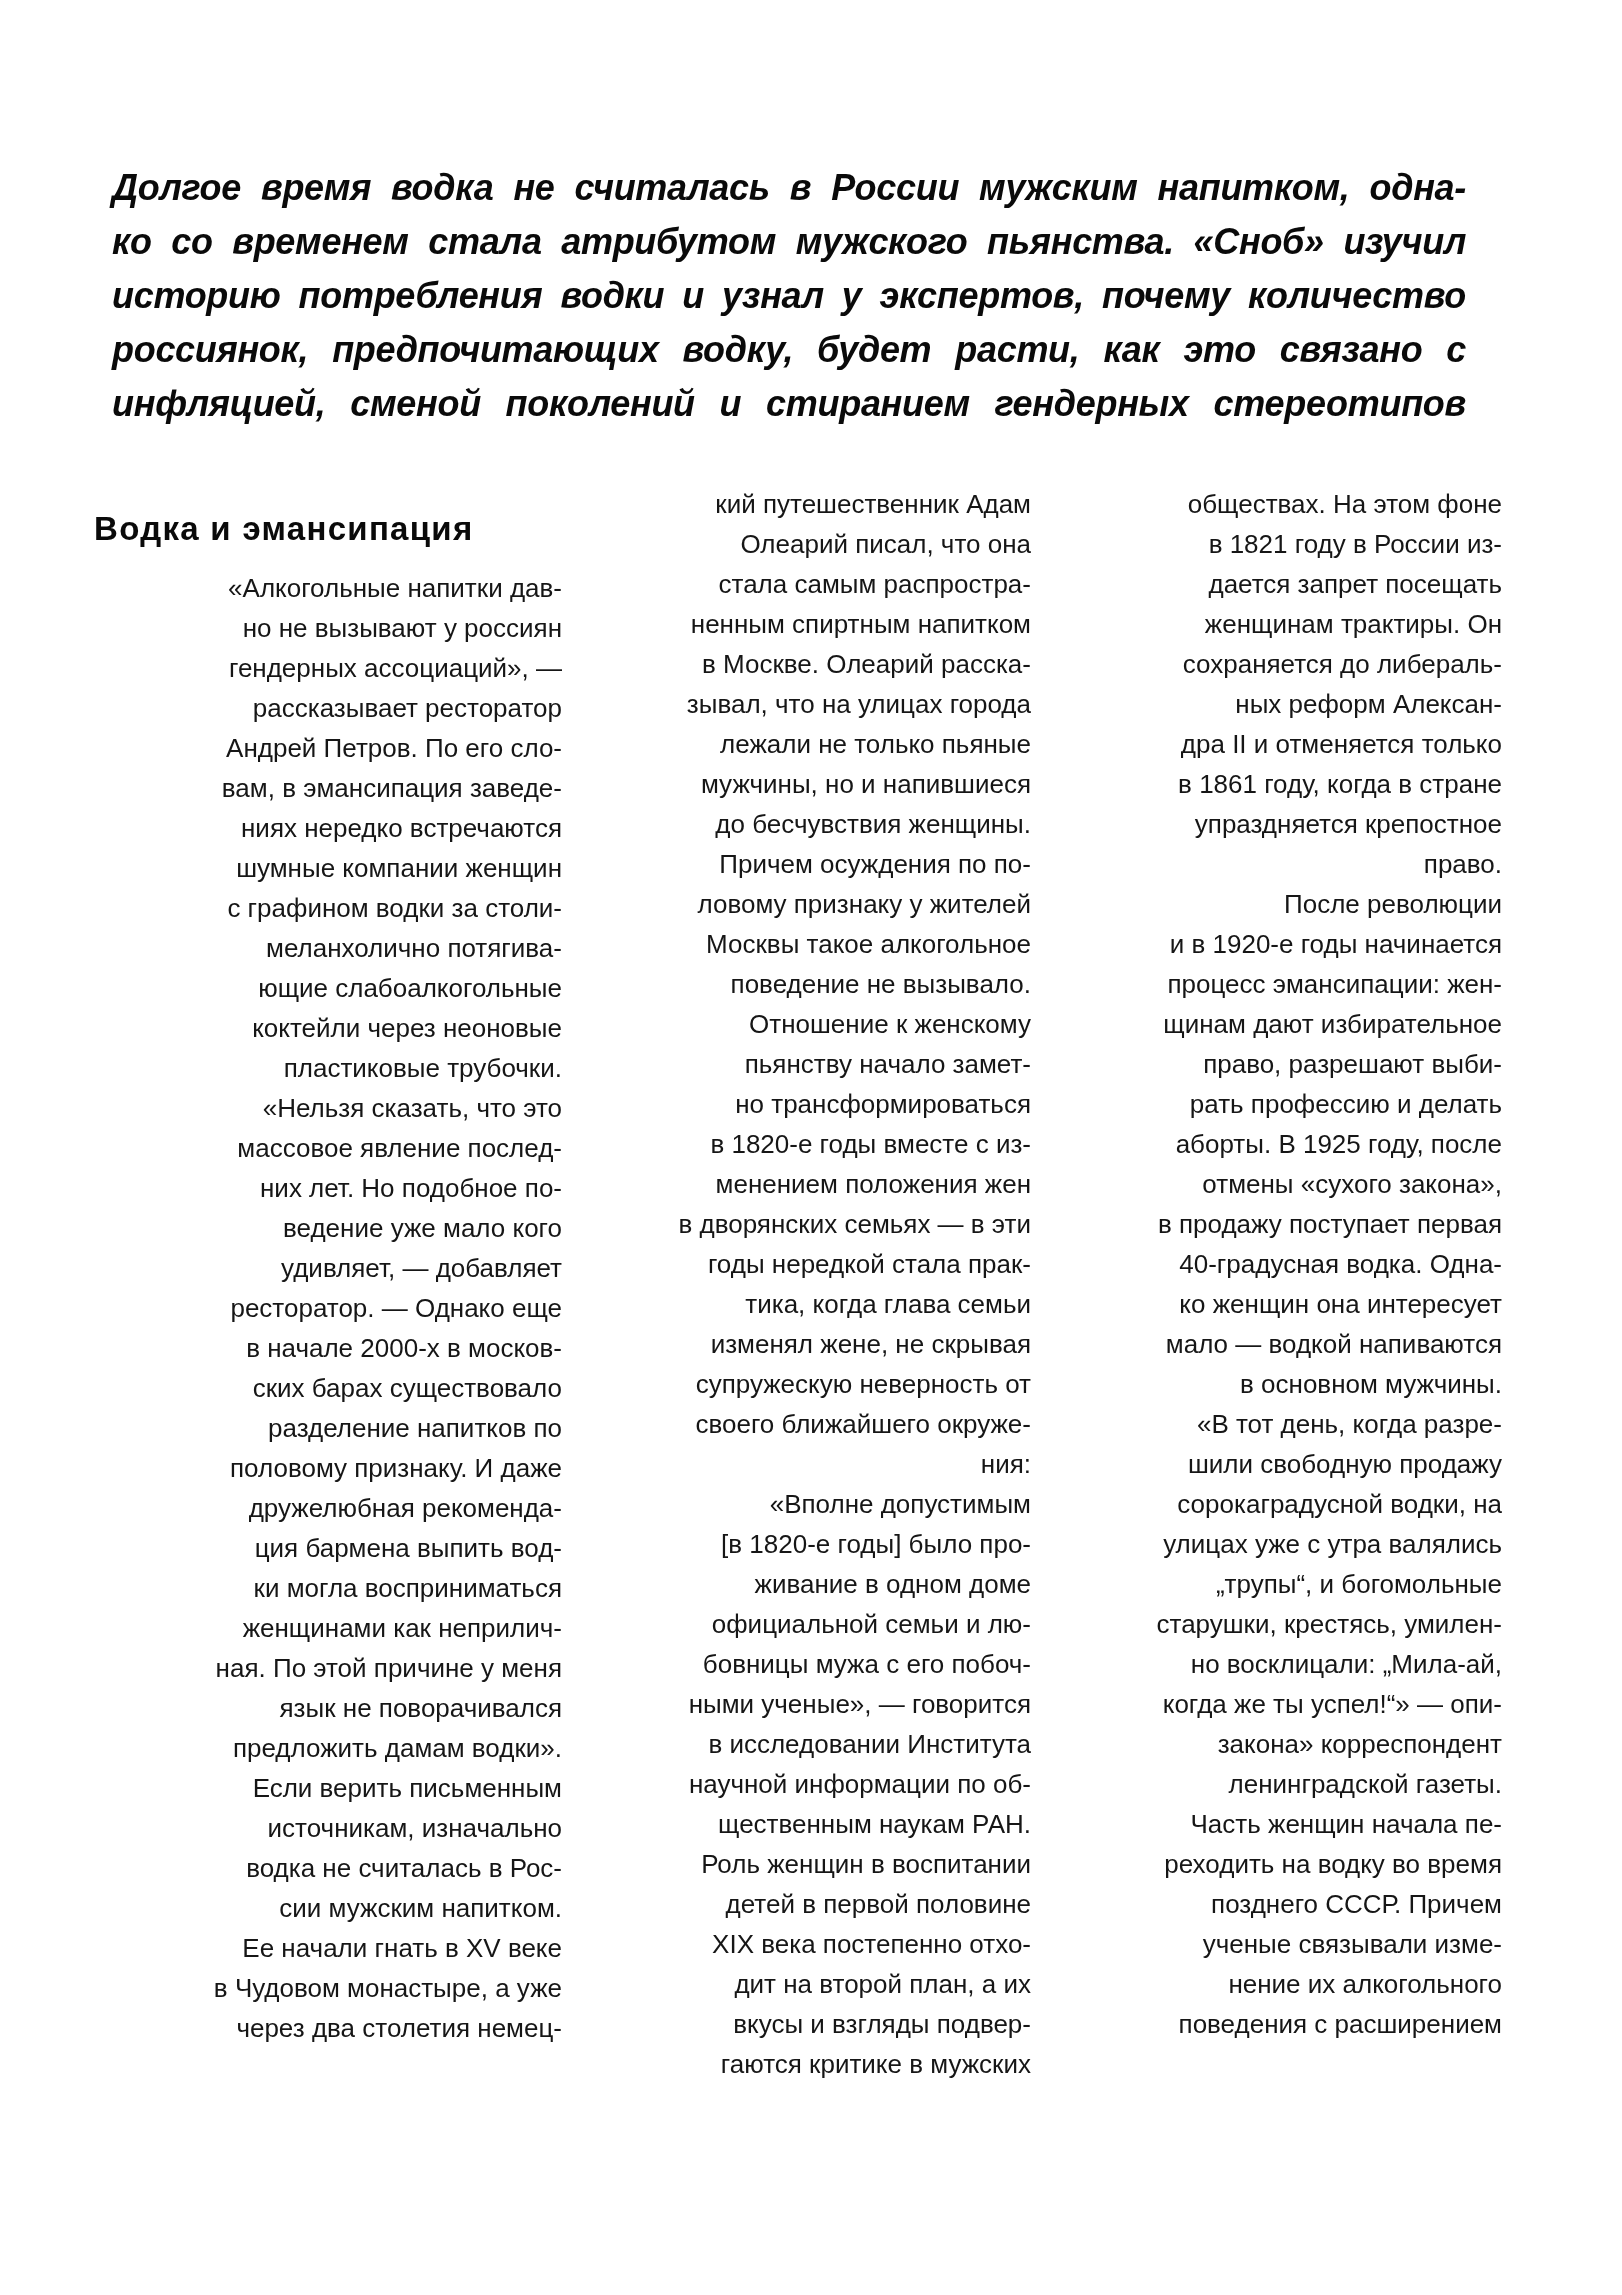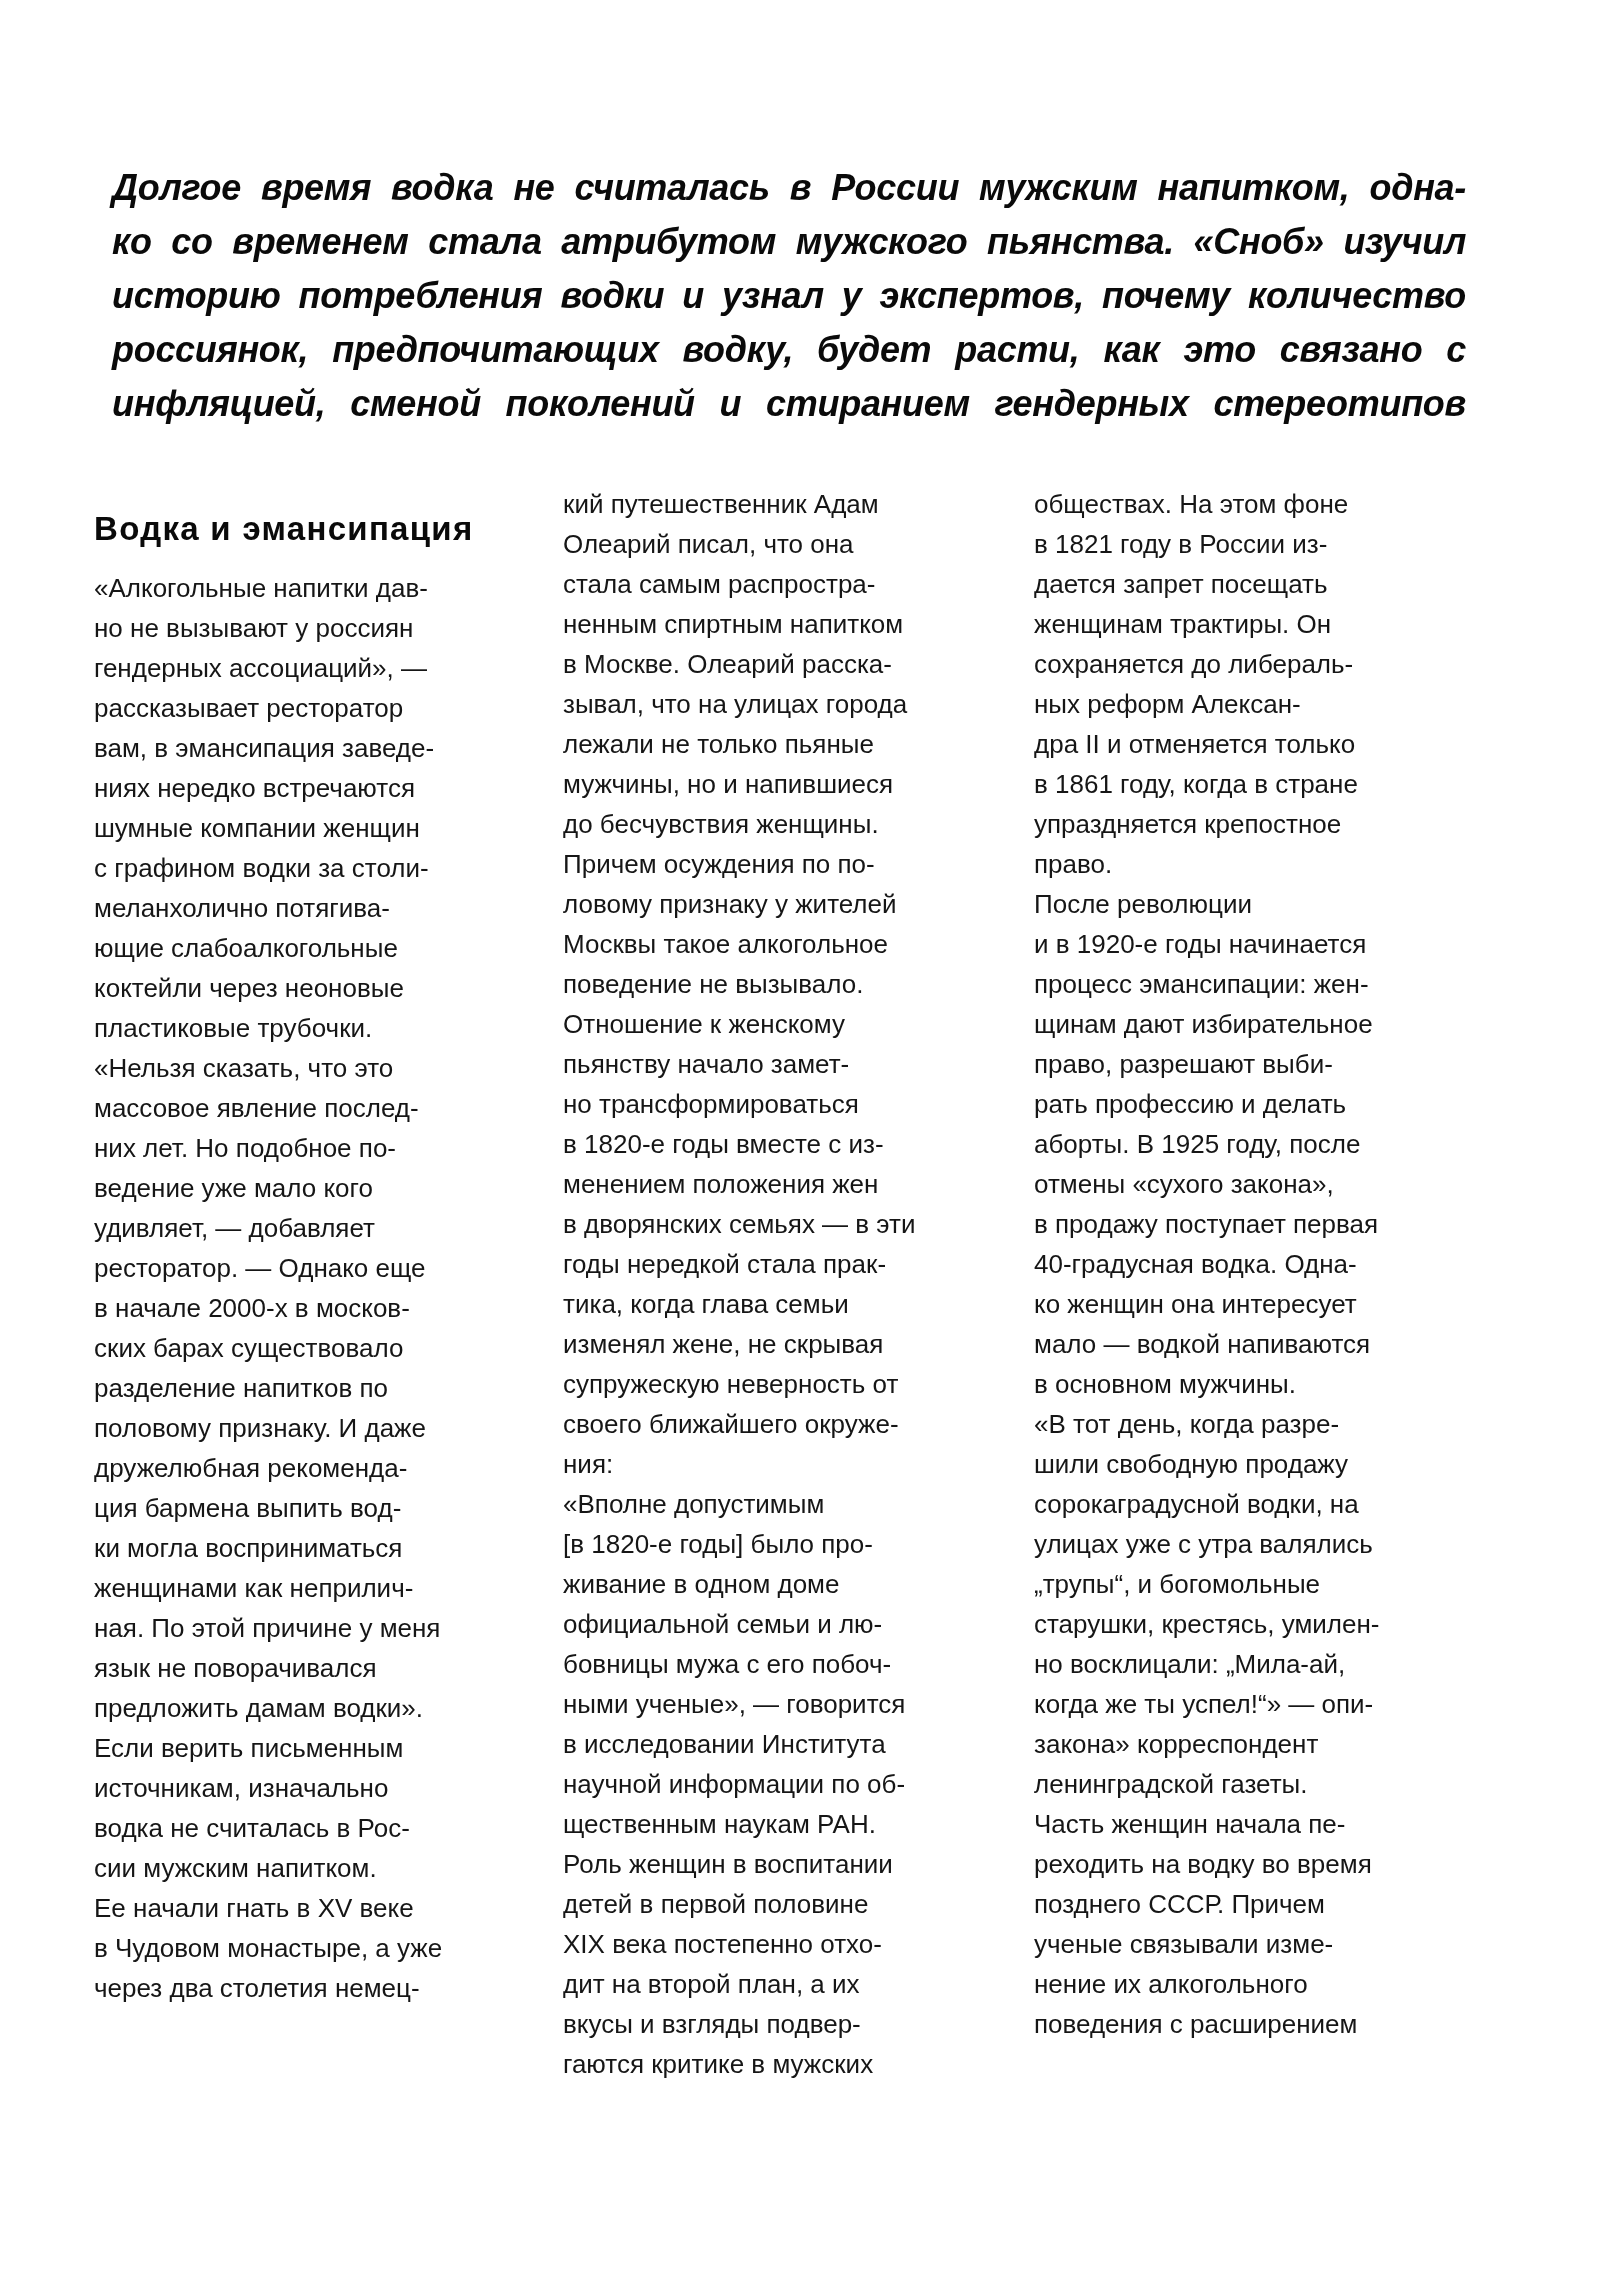--- a/index.html
+++ b/index.html
@@ -44,20 +44,21 @@
     font-weight: 700;
     letter-spacing: 1.3px;
     color: #0a0a0a;
   }
   .col {
     position: absolute;
     width: 468px;
     font-size: 26px;
     line-height: 40px;
     color: #161616;
+    text-align: right;
   }
   .col .line {
     white-space: pre;
   }
   .col1 { left: 94px;  top: 568px; }
   .col2 { left: 563px;  top: 484px; }
   .col3 { left: 1034px; top: 484px; }
 </style>
 </head>
 <body>
@@ -72,20 +73,21 @@
       <div class="line">инфляцией, сменой поколений и стиранием гендерных стереотипов</div>
     </div>
 
   <h2 class="heading">Водка и эмансипация</h2>
 
   <div class="col col1">
       <div class="line">«Алкогольные напитки дав-</div>
       <div class="line">но не вызывают у россиян</div>
       <div class="line">гендерных ассоциаций», —</div>
       <div class="line">рассказывает ресторатор</div>
+      <div class="line">Андрей Петров. По его сло-</div>
       <div class="line">вам, в эмансипация заведе-</div>
       <div class="line">ниях нередко встречаются</div>
       <div class="line">шумные компании женщин</div>
       <div class="line">с графином водки за столи-</div>
       <div class="line">меланхолично потягива-</div>
       <div class="line">ющие слабоалкогольные</div>
       <div class="line">коктейли через неоновые</div>
       <div class="line">пластиковые трубочки.</div>
       <div class="line">«Нельзя сказать, что это</div>
       <div class="line">массовое явление послед-</div>

